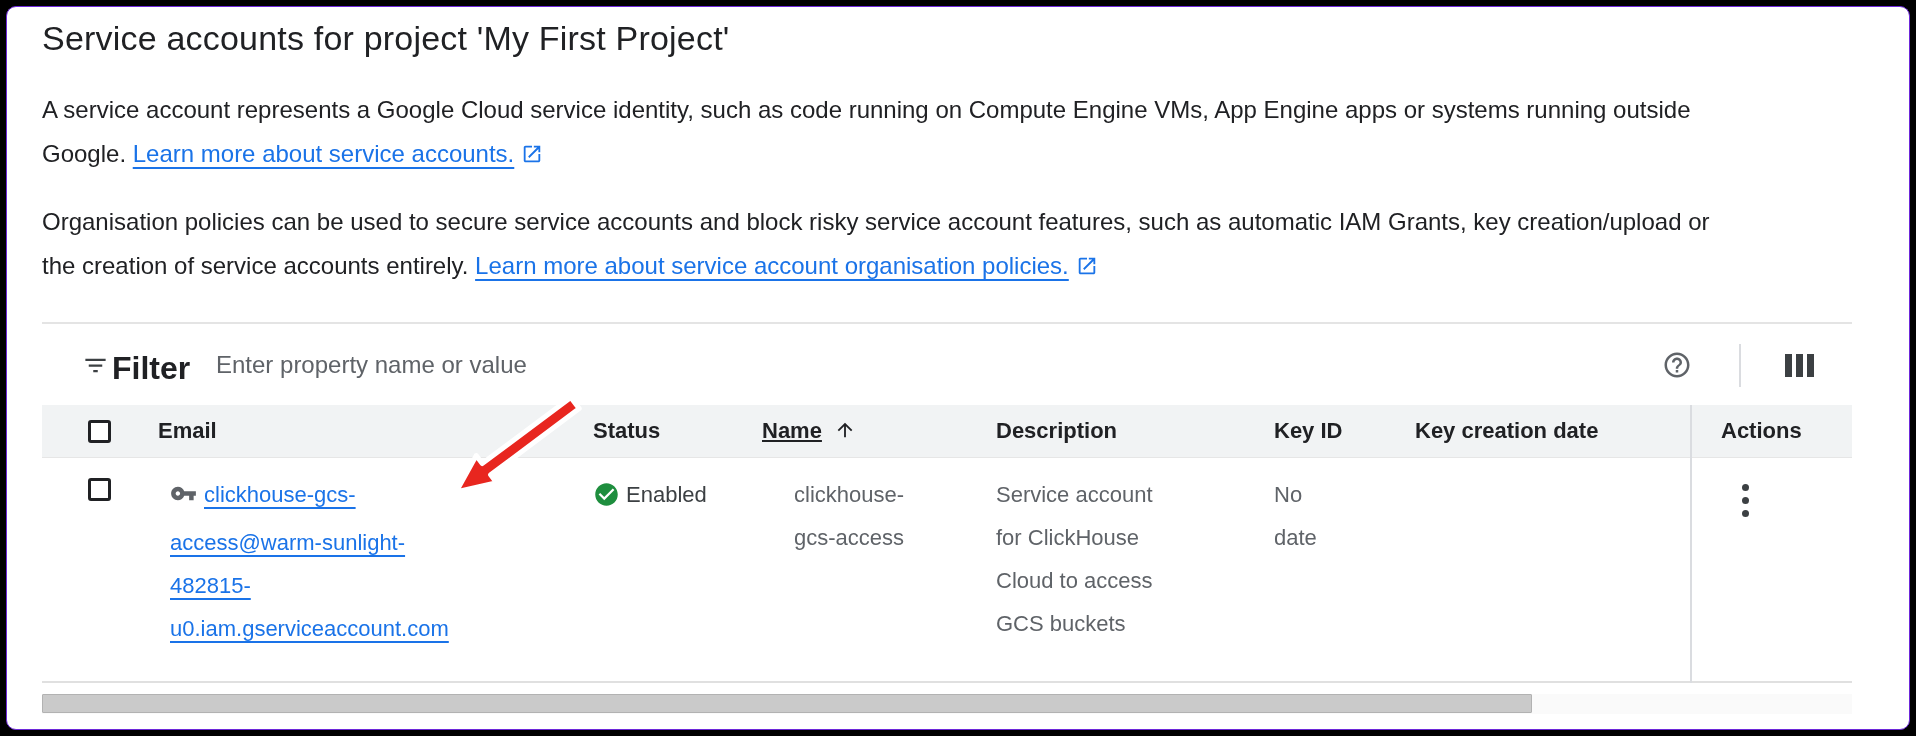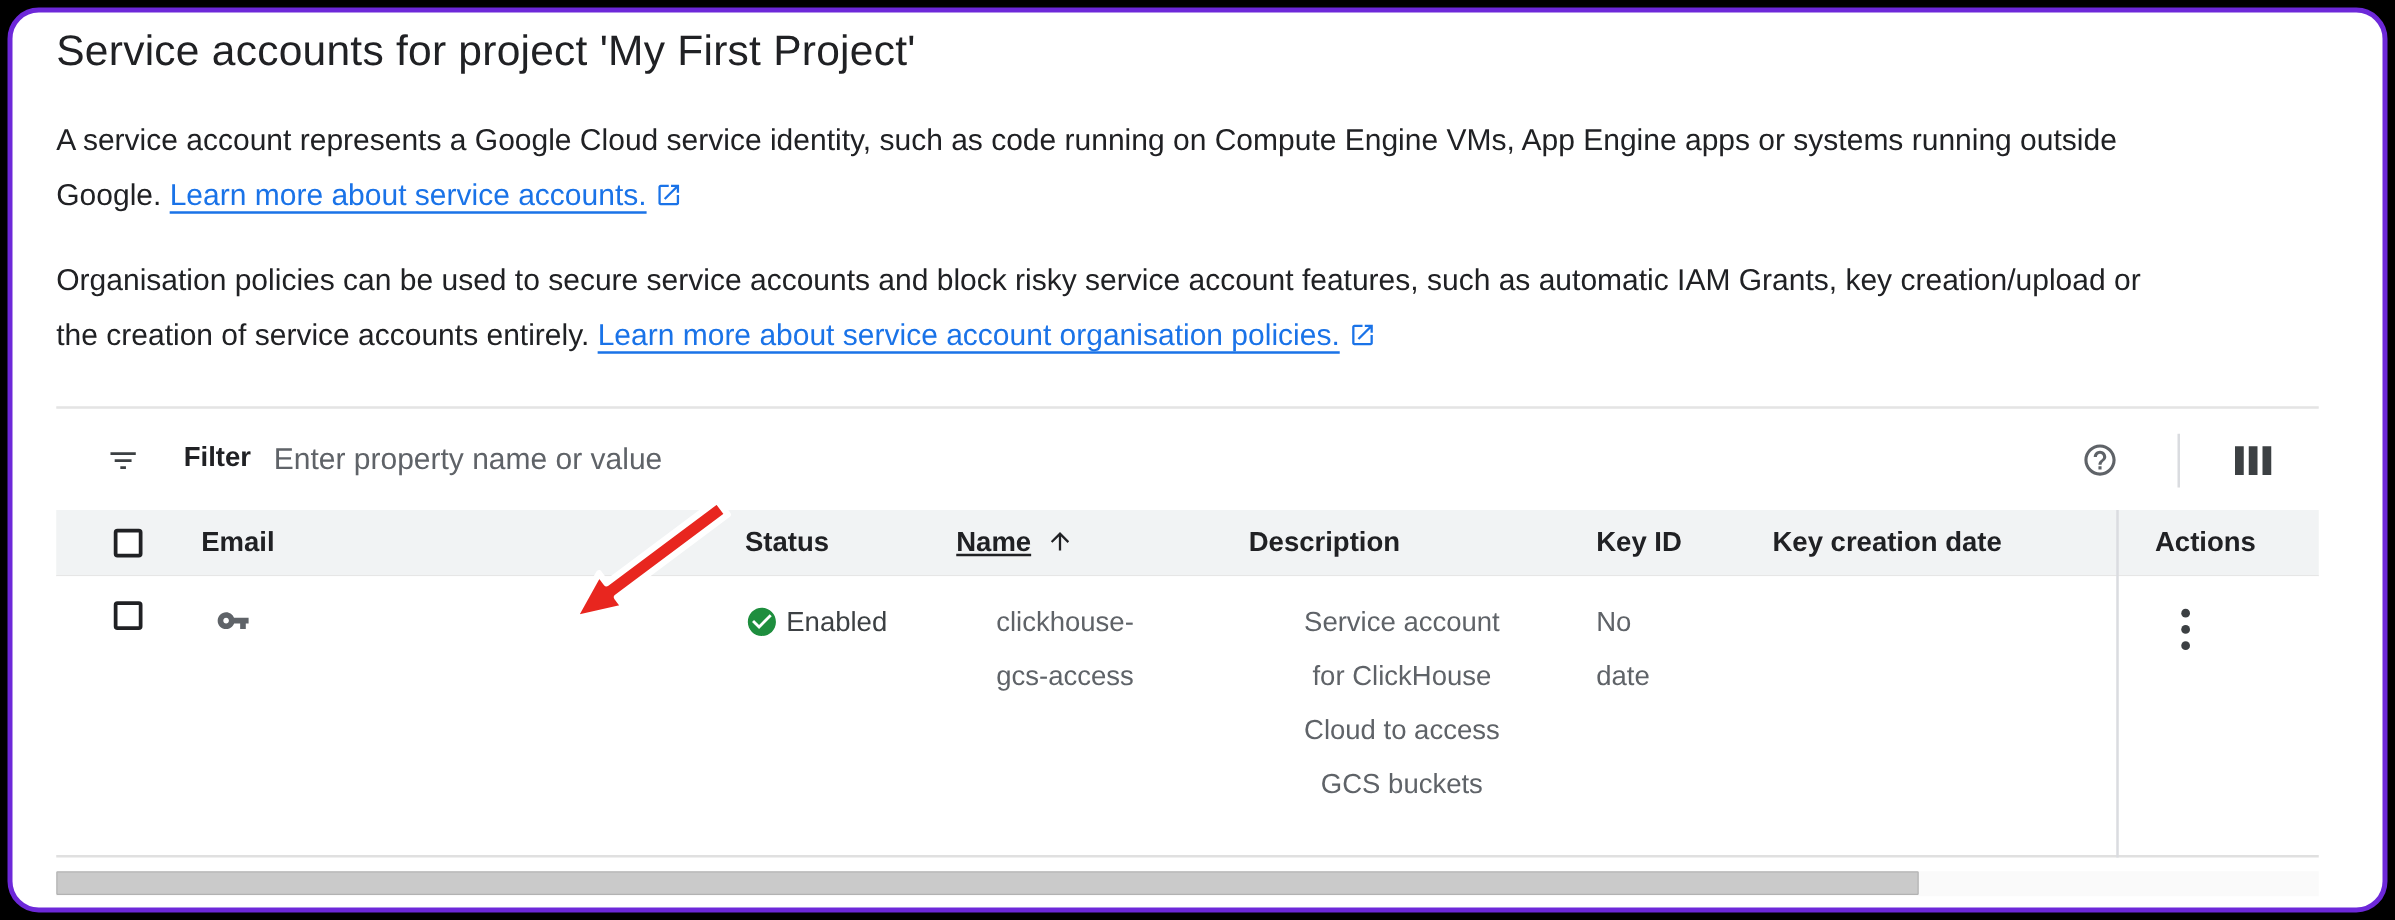--- a/index.html
+++ b/index.html
@@ -7,22 +7,22 @@
   body {
     background:#000;
     position:relative;
     font-family:"Liberation Sans", sans-serif;
     overflow:hidden;
   }
   .card {
     position:absolute; left:6px; top:6px;
     width:1904px; height:724px;
     background:#fff;
-    border:4px solid #6d28d9;
-    border-radius:25px;
+    border:1px solid #6d28d9;
+    border-radius:10px;
     overflow:hidden;
   }
   .title {
     position:absolute; left:35px; top:12px;
     font-size:34px; font-weight:400; color:#202124;
     letter-spacing:0.2px;
   }
   .para {
     position:absolute; left:35px; width:1690px;
     font-size:24px; line-height:44px; color:#202124;
@@ -38,22 +38,22 @@
   .ext-icon { display:inline-block; vertical-align:-3px; margin-left:7px; }
   .ext-icon svg { display:block; }
 
   
   .toolbar {
     position:absolute; left:35px; top:315px; width:1810px; height:83px;
     border-top:2px solid #e4e4e4;
   }
   .filter-icon { position:absolute; left:40px; top:28px; cursor:pointer; }
   .filter-label {
-    position:absolute; left:102px; top:26px;
-    font-size:22px; font-weight:bold; color:#202124; cursor:pointer;
+    position:absolute; left:70px; top:26px;
+    font-size:32px; font-weight:bold; color:#202124; cursor:pointer;
   }
   .filter-input {
     position:absolute; left:174px; top:21px; width:1200px; height:40px;
     border:none; outline:none; background:transparent;
     font-family:"Liberation Sans", sans-serif;
     font-size:24px; color:#0c4a6e;
   }
   .filter-input::placeholder { color:#5f6368; opacity:1; }
   .help-btn { position:absolute; left:1620px; top:26px; width:30px; height:30px; cursor:pointer; }
   .tb-divider { position:absolute; left:1697px; top:20px; width:2px; height:43px; background:#dadce0; }
@@ -98,21 +98,21 @@
   .cell-email { left:128px; width:320px; }
   .key-icon { display:inline-block; vertical-align:-5px; margin-right:7px; }
   .email-link {
     color:#1a73e8; cursor:pointer;
     text-decoration:underline;
     text-decoration-thickness:2px;
     text-underline-offset:5px;
   }
   .cell-status { left:551px; display:flex; align-items:center; gap:6px; color:#3c4043; height:43px; white-space:nowrap; }
   .cell-name   { left:752px; width:180px; }
-  .cell-desc   { left:954px; width:245px;text-align:center; }
+  .cell-desc   { left:954px; width:245px; }
   .cell-keyid  { left:1232px; width:110px; }
   .cell-keydate{ left:1373px; width:200px; }
 
   .kebab {
     position:absolute; left:1681px; top:20px; width:44px; height:44px;
     background:none; border:none; cursor:pointer;
     display:flex; flex-direction:column; align-items:center; justify-content:center; gap:6px;
   }
   .kebab i { display:block; width:7px; height:7px; border-radius:50%; background:#3c4043; }
 
@@ -171,21 +171,24 @@
     <div class="th th-desc">Description</div>
     <div class="th th-keyid">Key ID</div>
     <div class="th th-keydate">Key creation date</div>
     <div class="th th-actions">Actions</div>
   </div>
 
   <div class="trow">
     <span class="checkbox"></span>
     <div class="cell cell-email"><span class="key-icon"><svg width="27" height="27" viewBox="0 0 24 24" fill="#5f6368">
             <path d="M12.65 10C11.83 7.67 9.61 6 7 6c-3.31 0-6 2.69-6 6s2.69 6 6 6c2.61 0 4.83-1.67 5.65-4H17v4h4v-4h2v-4H12.65zM7 14c-1.1 0-2-.9-2-2s.9-2 2-2 2 .9 2 2-.9 2-2 2z"></path>
-          </svg></span></div>
+          </svg></span><a class="email-link">clickhouse-gcs-
+access@warm-sunlight-
+482815-
+u0.iam.gserviceaccount.com</a></div>
     <div class="cell cell-status">
         <span>
           <svg width="27" height="27" viewBox="0 0 24 24" fill="#1e8e3e" style="display:block">
             <path d="M12 2C6.48 2 2 6.48 2 12s4.48 10 10 10 10-4.48 10-10S17.52 2 12 2zm-2 15l-5-5 1.41-1.41L10 14.17l7.59-7.59L19 8l-9 9z"></path>
           </svg>
         </span>
         <span>Enabled</span>
       </div>
     <div class="cell cell-name">clickhouse-
 gcs-access</div>

